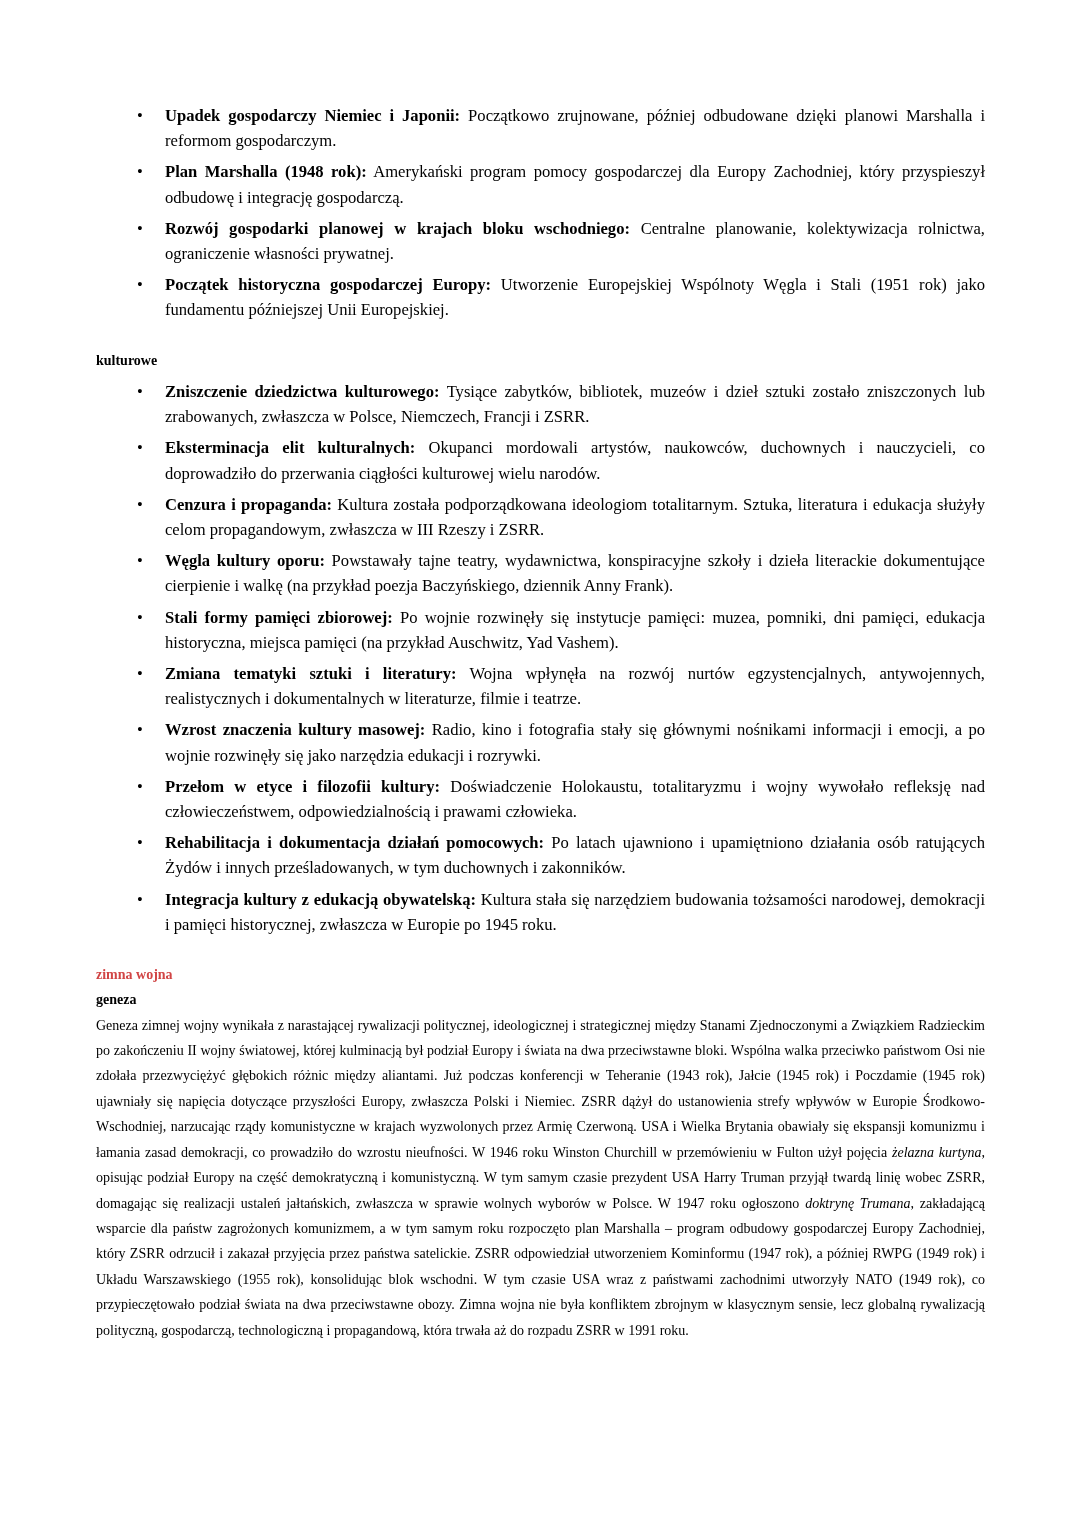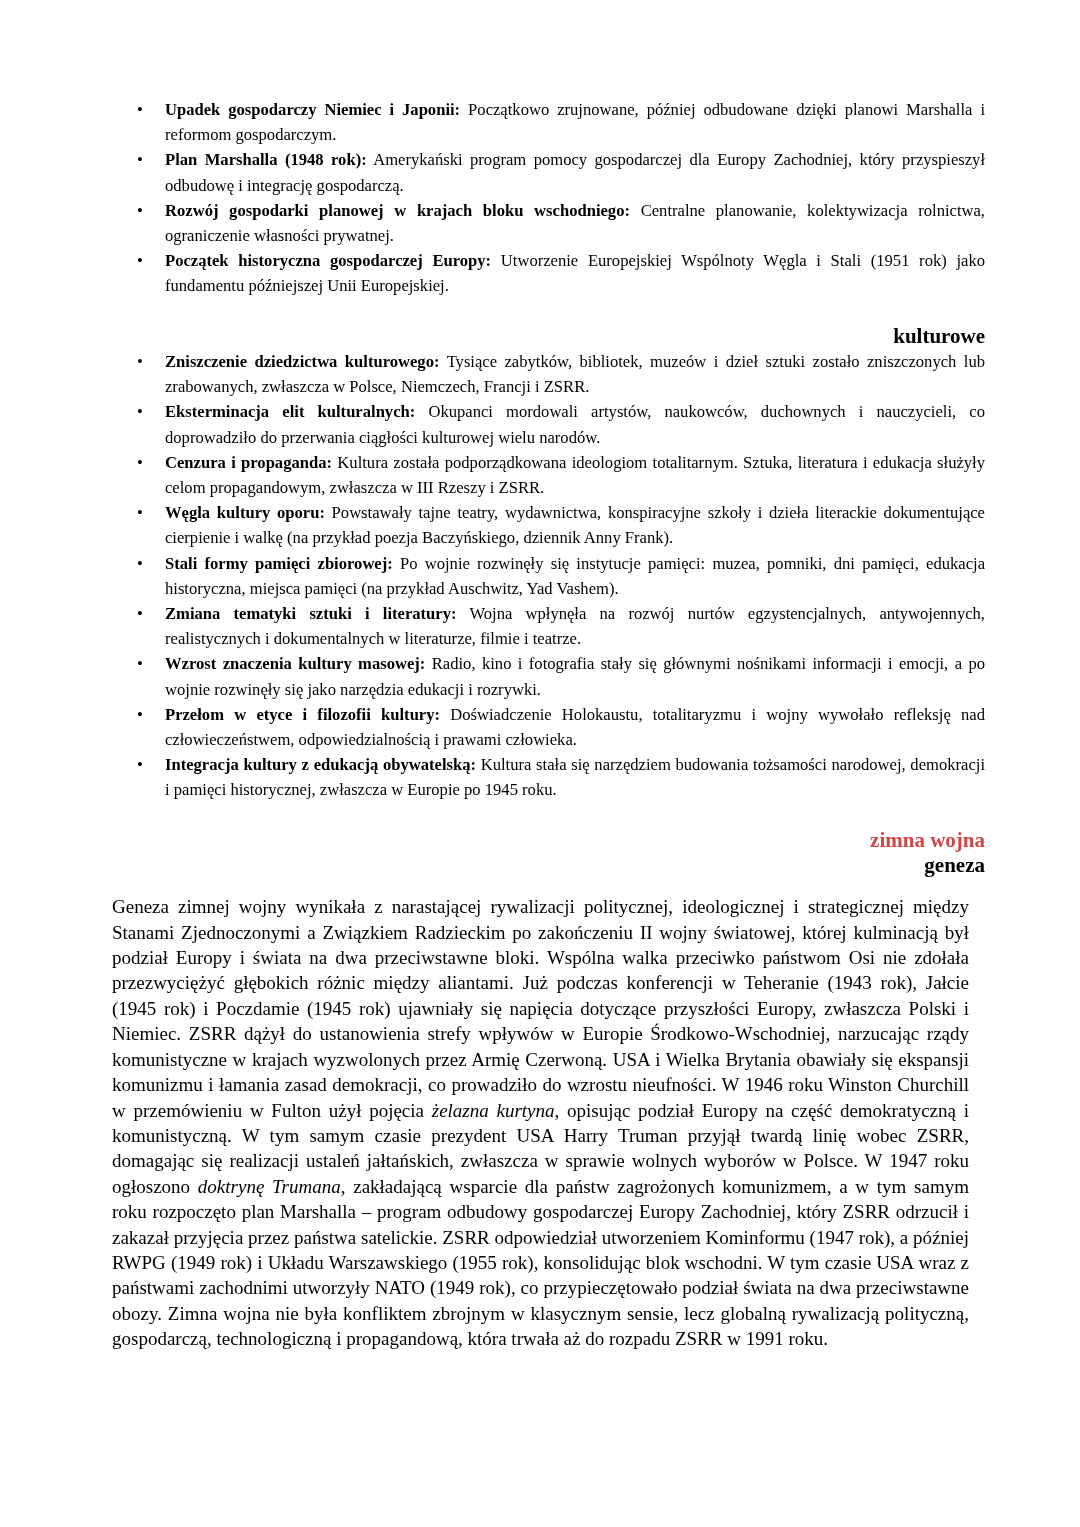--- a/index.html
+++ b/index.html
@@ -26,21 +26,21 @@
 
   
   .bullet-list {
     list-style: none;
     margin: 0;
     padding: 0;
   }
   .bullet-item {
     position: relative;
     padding-left: 69px;
-    margin: 0 0 0 0;
+    margin: 6px 0 0 0;
     font-size: 16.6px;
     line-height: 25.2px;
     text-align: justify;
     text-justify: inter-word;
     hyphens: none;
   }
   .bullet-item::before {
     content: "\2022";
     position: absolute;
     left: 41px;
@@ -48,37 +48,37 @@
     font-size: 16.6px;
     line-height: 25.2px;
     color: #000000;
   }
   .bullet-item .lead {
     font-weight: bold;
   }
 
   
   .section-heading {
-    text-align: right;
+    text-align: left;
     font-weight: bold;
-    font-size: 21px;
+    font-size: 14px;
     line-height: 25.2px;
     margin: 0;
   }
   .section-heading.accent {
     color: #d14545;
   }
 
   
   .body-paragraph {
-    font-size: 19px;
+    font-size: 14px;
     line-height: 25.4px;
     text-align: justify;
     text-justify: inter-word;
-    margin: 16px;
+    margin: 0;
     hyphens: none;
   }
   .body-paragraph em,
   .italic {
     font-style: italic;
   }
 
   .spacer-line {
     height: 25.2px;
   }
@@ -125,20 +125,23 @@
     <li class="bullet-item">
       <span class="lead">Zmiana tematyki sztuki i literatury:</span><span> Wojna wpłynęła na rozwój nurtów egzystencjalnych, antywojennych, realistycznych i dokumentalnych w literaturze, filmie i teatrze.</span>
     </li>
     <li class="bullet-item">
       <span class="lead">Wzrost znaczenia kultury masowej:</span><span> Radio, kino i fotografia stały się głównymi nośnikami informacji i emocji, a po wojnie rozwinęły się jako narzędzia edukacji i rozrywki.</span>
     </li>
     <li class="bullet-item">
       <span class="lead">Przełom w etyce i filozofii kultury:</span><span> Doświadczenie Holokaustu, totalitaryzmu i wojny wywołało refleksję nad człowieczeństwem, odpowiedzialnością i prawami człowieka.</span>
     </li>
     <li class="bullet-item">
+      <span class="lead">Rehabilitacja i dokumentacja działań pomocowych:</span><span> Po latach ujawniono i upamiętniono działania osób ratujących Żydów i innych prześladowanych, w tym duchownych i zakonników.</span>
+    </li>
+    <li class="bullet-item">
       <span class="lead">Integracja kultury z edukacją obywatelską:</span><span> Kultura stała się narzędziem budowania tożsamości narodowej, demokracji i pamięci historycznej, zwłaszcza w Europie po 1945 roku.</span>
     </li>
   </ul>
 
   <div class="spacer-line"></div>
   <div class="section-heading accent">zimna wojna</div>
   <div class="section-heading">geneza</div>
 
   <p class="body-paragraph"><span>Geneza zimnej wojny wynikała z narastającej rywalizacji politycznej, ideologicznej i strategicznej między Stanami Zjednoczonymi a Związkiem Radzieckim po zakończeniu II wojny światowej, której kulminacją był podział Europy i świata na dwa przeciwstawne bloki. Wspólna walka przeciwko państwom Osi nie zdołała przezwyciężyć głębokich różnic między aliantami. Już podczas konferencji w Teheranie (1943 rok), Jałcie (1945 rok) i Poczdamie (1945 rok) ujawniały się napięcia dotyczące przyszłości Europy, zwłaszcza Polski i Niemiec. ZSRR dążył do ustanowienia strefy wpływów w Europie Środkowo-Wschodniej, narzucając rządy komunistyczne w krajach wyzwolonych przez Armię Czerwoną. USA i Wielka Brytania obawiały się ekspansji komunizmu i łamania zasad demokracji, co prowadziło do wzrostu nieufności. W 1946 roku Winston Churchill w przemówieniu w Fulton użył pojęcia </span><em class="italic">żelazna kurtyna</em><span>, opisując podział Europy na część demokratyczną i komunistyczną. W tym samym czasie prezydent USA Harry Truman przyjął twardą linię wobec ZSRR, domagając się realizacji ustaleń jałtańskich, zwłaszcza w sprawie wolnych wyborów w Polsce. W 1947 roku ogłoszono </span><em class="italic">doktrynę Trumana</em><span>, zakładającą wsparcie dla państw zagrożonych komunizmem, a w tym samym roku rozpoczęto plan Marshalla – program odbudowy gospodarczej Europy Zachodniej, który ZSRR odrzucił i zakazał przyjęcia przez państwa satelickie. ZSRR odpowiedział utworzeniem Kominformu (1947 rok), a później RWPG (1949 rok) i Układu Warszawskiego (1955 rok), konsolidując blok wschodni. W tym czasie USA wraz z państwami zachodnimi utworzyły NATO (1949 rok), co przypieczętowało podział świata na dwa przeciwstawne obozy. Zimna wojna nie była konfliktem zbrojnym w klasycznym sensie, lecz globalną rywalizacją polityczną, gospodarczą, technologiczną i propagandową, która trwała aż do rozpadu ZSRR w 1991 roku.</span></p>
 

